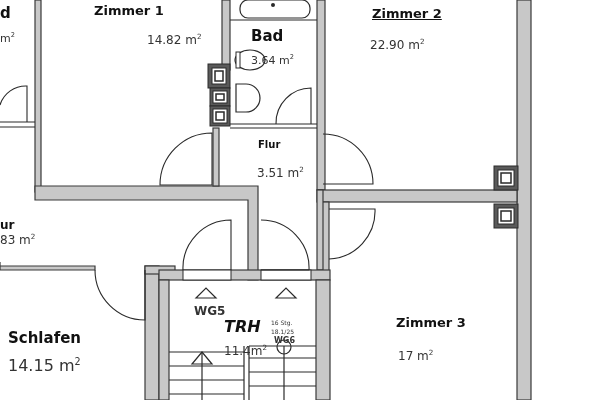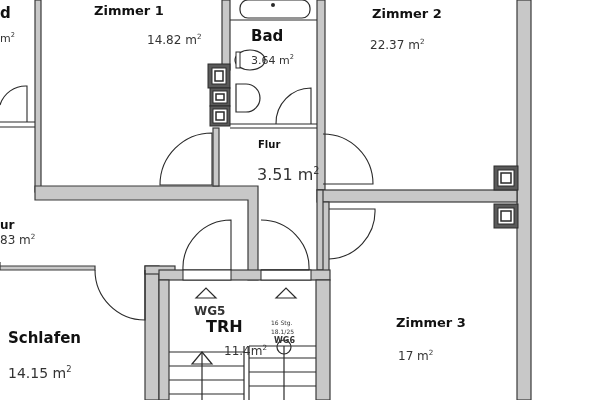--- a/index.html
+++ b/index.html
@@ -130,33 +130,33 @@
 
 <div class="label" style="left:0px;top:4px;font-size:15px;">d</div>
 <div class="area" style="left:0px;top:31px;font-size:11px;"><span>m</span><span class="sup">2</span></div>
 
 <div class="label" style="left:94px;top:3px;font-size:13px;">Zimmer 1</div>
 <div class="area" style="left:99px;top:32px;font-size:12px;margin-left:48px;"><span>14.82</span> <span>m</span><span class="sup">2</span></div>
 
 <div class="label" style="left:251px;top:27px;font-size:15px;">Bad</div>
 <div class="area" style="left:251px;top:53px;font-size:11px;"><span>3.64</span> <span>m</span><span class="sup">2</span></div>
 
-<div class="label" style="left:372px;top:6px;font-size:13px;">Zimmer 2</div>
-<div class="area" style="left:370px;top:37px;font-size:12px;"><span>22.37</span> <span>m</span><span class="sup">2</span></div>
+<div class="label" style="left:372px;top:6px;font-size:13px;text-decoration:underline;">Zimmer 2</div>
+<div class="area" style="left:370px;top:37px;font-size:12px;"><span>22.90</span> <span>m</span><span class="sup">2</span></div>
 
 <div class="label" style="left:258px;top:139px;font-size:10px;">Flur</div>
-<div class="area" style="left:257px;top:165px;font-size:16px;"><span>3.51</span> <span>m</span><span class="sup">2</span></div>
+<div class="area" style="left:257px;top:165px;font-size:12px;"><span>3.51</span> <span>m</span><span class="sup">2</span></div>
 
 <div class="label" style="left:0px;top:218px;font-size:12px;">ur</div>
 <div class="area" style="left:0px;top:232px;font-size:12px;"><span>83</span> <span>m</span><span class="sup">2</span></div>
 
 <div class="label" style="left:8px;top:329px;font-size:15px;">Schlafen</div>
-<div class="area" style="left:8px;top:356px;font-size:14px;margin-top:8px;"><span>14.15</span> <span>m</span><span class="sup">2</span></div>
+<div class="area" style="left:8px;top:356px;font-size:16px;"><span>14.15</span> <span>m</span><span class="sup">2</span></div>
 
-<div class="label" style="left:206px;top:317px;font-size:16px;">TRH</div>
+<div class="label" style="left:224px;top:317px;font-size:16px;font-style:italic;">TRH</div>
 <div class="area" style="left:224px;top:343px;font-size:12px;"><span>11.4</span><span>m</span><span class="sup">2</span></div>
 
 <div class="small" style="left:194px;top:304px;font-size:12px;font-weight:bold;">WG5</div>
 <div class="small" style="left:274px;top:304px;font-size:8px;font-weight:bold;margin-top:32px;">WG6</div>
 <div class="small" style="left:271px;top:319px;font-size:6px;">16 Stg.</div>
 <div class="small" style="left:271px;top:328px;font-size:6px;">18.1/25</div>
 
 <div class="label" style="left:388px;top:315px;font-size:13px;margin-left:8px;">Zimmer 3</div>
 <div class="area" style="left:398px;top:348px;font-size:12px;"><span>17</span> <span>m</span><span class="sup">2</span></div>
 

